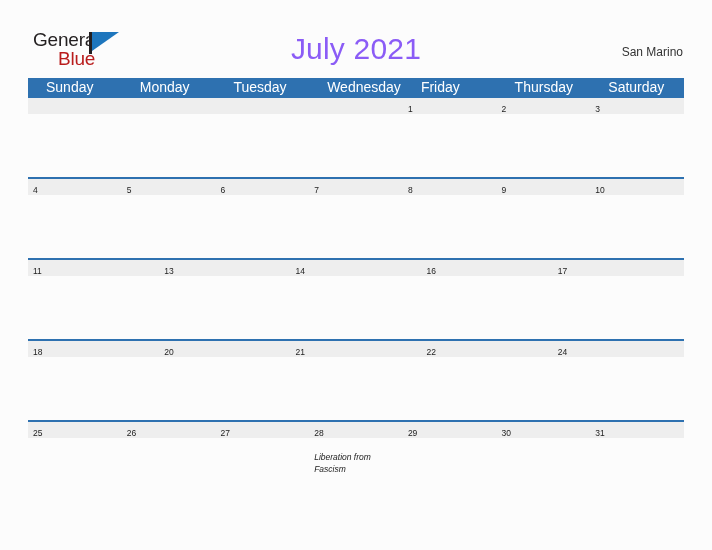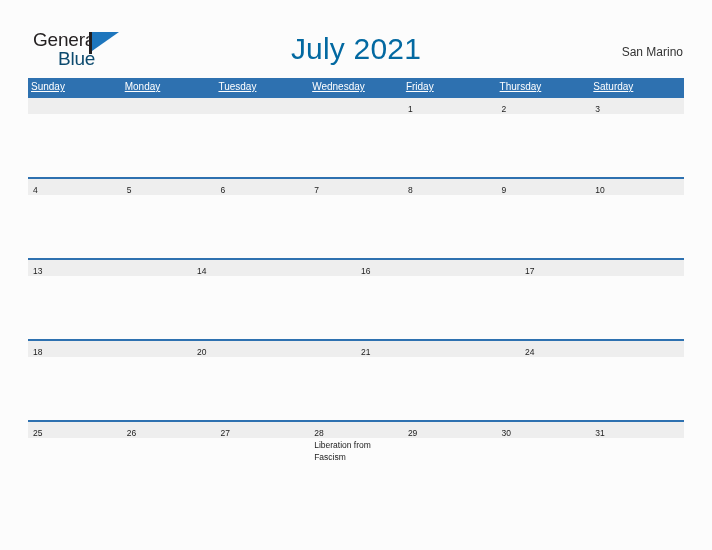--- a/index.html
+++ b/index.html
@@ -45,21 +45,21 @@
     color: #231f20;
     letter-spacing: -0.2px;
     line-height: 19px;
     white-space: nowrap;
   }
   .logo-blue {
     position: absolute;
     left: 25px;
     top: 19px;
     font-size: 19px;
-    color: #0c4a6e;
+    color: #b91c1c;
     letter-spacing: -0.2px;
     line-height: 19px;
     white-space: nowrap;
   }
   .logo-flagpole {
     position: absolute;
     left: 56px;
     top: 2px;
     width: 3px;
     height: 22px;
@@ -77,21 +77,21 @@
   }
 
   .title {
     position: absolute;
     left: 0;
     top: 32px;
     width: 712px;
     text-align: center;
     font-size: 30px;
     font-weight: 400;
-    color: #0369a1;
+    color: #8b5cf6;
     letter-spacing: 0.2px;
   }
 
   .region {
     position: absolute;
     right: 29px;
     top: 45px;
     font-size: 12px;
     color: #333333;
     white-space: nowrap;
@@ -107,27 +107,26 @@
 
   .weekday-row {
     display: flex;
     width: 656px;
     height: 18px;
     background: #2e71b0;
   }
   .weekday-cell {
     flex: 1 1 0;
     box-sizing: border-box;
-    padding-left: 3px;
-    font-size: 10px;
+    padding-left: 18px;
+    font-size: 14px;
     color: #ffffff;
     line-height: 18px;
     overflow: hidden;
     white-space: nowrap;
-    text-decoration: underline;
   }
 
   .week-row {
     width: 656px;
     height: 81px;
     position: relative;
   }
   .week-rule {
     width: 656px;
     height: 2px;
@@ -150,21 +149,22 @@
     background: #eeeeee;
     box-sizing: border-box;
     padding-left: 5px;
   }
   .day-number {
     font-size: 8.5px;
     color: #222222;
     line-height: 16px;
   }
   .day-events {
-    padding: 2px 6px 0 5px;
+    padding: 14px 6px 0 5px;
+    font-style: italic;
   }
   .event {
     font-size: 8.5px;
     color: #222222;
     line-height: 11.5px;
     word-wrap: break-word;
   }
 </style>
 </head>
 <body>
@@ -245,20 +245,23 @@
             </div>
             <div class="day-cell">
               <div class="day-band"><span class="day-number">10</span></div>
             </div>
           </div>
         </div>
         <div class="week-row">
           <div class="week-rule"></div>
           <div class="week-cells">
             <div class="day-cell">
+              <div class="day-band"><span class="day-number">11</span></div>
+            </div>
+            <div class="day-cell">
               <div class="day-band"><span class="day-number">13</span></div>
             </div>
             <div class="day-cell">
               <div class="day-band"><span class="day-number">14</span></div>
             </div>
             <div class="day-cell">
               <div class="day-band"><span class="day-number">16</span></div>
             </div>
             <div class="day-cell">
               <div class="day-band"><span class="day-number">17</span></div>
@@ -269,20 +272,23 @@
           <div class="week-rule"></div>
           <div class="week-cells">
             <div class="day-cell">
               <div class="day-band"><span class="day-number">18</span></div>
             </div>
             <div class="day-cell">
               <div class="day-band"><span class="day-number">20</span></div>
             </div>
             <div class="day-cell">
               <div class="day-band"><span class="day-number">21</span></div>
+            </div>
+            <div class="day-cell">
+              <div class="day-band"><span class="day-number">22</span></div>
             </div>
             <div class="day-cell">
               <div class="day-band"><span class="day-number">24</span></div>
             </div>
           </div>
         </div>
         <div class="week-row">
           <div class="week-rule"></div>
           <div class="week-cells">
             <div class="day-cell">

